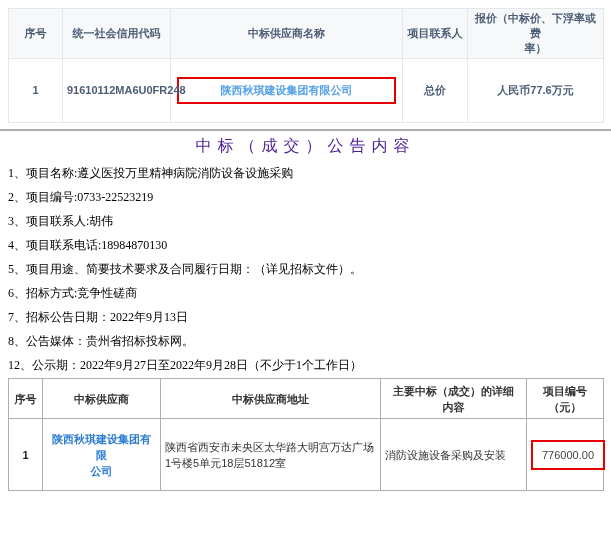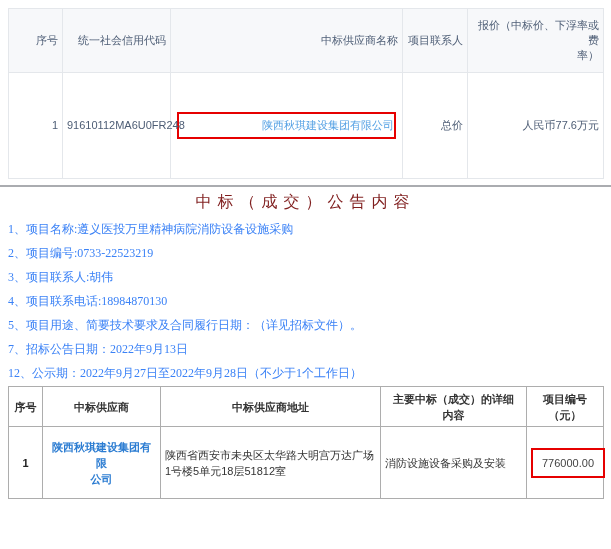--- a/index.html
+++ b/index.html
@@ -6,46 +6,46 @@
   html, body { width: 611px; height: 549px; overflow: hidden; background: #ffffff; }
   body { font-family: "Liberation Sans", sans-serif; color: #333; }
 
   
   table { border-collapse: collapse; table-layout: fixed; }
   .t-top {
     margin: 8px 0 0 8px; width: 595px;
     font-size: 11px; color: #4d5d75;
   }
   .t-top th, .t-top td {
-    border: 1px solid #e4e7eb; text-align: right; vertical-align: middle;
-    font-weight: normal; padding: 9px 4px; white-space: pre-line; line-height: 15px;
+    border: 1px solid #e4e7eb; text-align: center; vertical-align: middle;
+    font-weight: bold; padding: 2px 4px; white-space: pre-line; line-height: 15px;
   }
   .t-top thead tr { height: 37px; background: #f7f8fa; }
   .t-top tbody tr { height: 31px; }
   .t-top a.sup-link { color: #55a1e4; text-decoration: none; cursor: pointer; }
   .red-box-wide {
-    display: block; margin: 15px 2px; padding: 4px 0;
+    display: block; margin: 1px 2px; padding: 4px 0;
     border: 2px solid #e60000;
   }
 
   
   .sep-top { height: 2px; background: #aaacb0; margin-top: 6px; }
 
   
   .title {
     margin-top: 5px; text-align: center;
     font-family: "Liberation Serif", serif; font-weight: normal;
-    font-size: 16px; letter-spacing: 6px; color: #7f1d1d;
+    font-size: 16px; letter-spacing: 6px; color: #4c1d95;
   }
 
   
   .items { margin: 4px 0 0 8px; }
   .items p {
     font-family: "Liberation Serif", serif;
-    font-size: 12px; line-height: 24px; color: #3b82f6;
+    font-size: 12px; line-height: 24px; color: #000000;
     white-space: nowrap;
   }
 
   
   .t-bottom {
     margin: 1px 0 0 8px; width: 595px;
     font-size: 11px; color: #333;
   }
   .t-bottom th, .t-bottom td {
     border: 1px solid #adadad; vertical-align: middle;
@@ -103,21 +103,23 @@
 <div class="sep-top"></div>
 
 <h1 class="title">中标（成交）公告内容</h1>
 
 <div class="items">
   <p>1、项目名称:遵义医投万里精神病院消防设备设施采购</p>
   <p>2、项目编号:0733-22523219</p>
   <p>3、项目联系人:胡伟</p>
   <p>4、项目联系电话:18984870130</p>
   <p>5、项目用途、简要技术要求及合同履行日期：（详见招标文件）。</p>
+  <p>6、招标方式:竞争性磋商</p>
   <p>7、招标公告日期：2022年9月13日</p>
+  <p>8、公告媒体：贵州省招标投标网。</p>
   <p>12、公示期：2022年9月27日至2022年9月28日（不少于1个工作日）</p>
 </div>
 
 <table class="t-bottom">
   <colgroup>
     <col style="width:34px">
       <col style="width:118px">
       <col style="width:220px">
     <col style="width:146px">
       <col style="width:77px">

